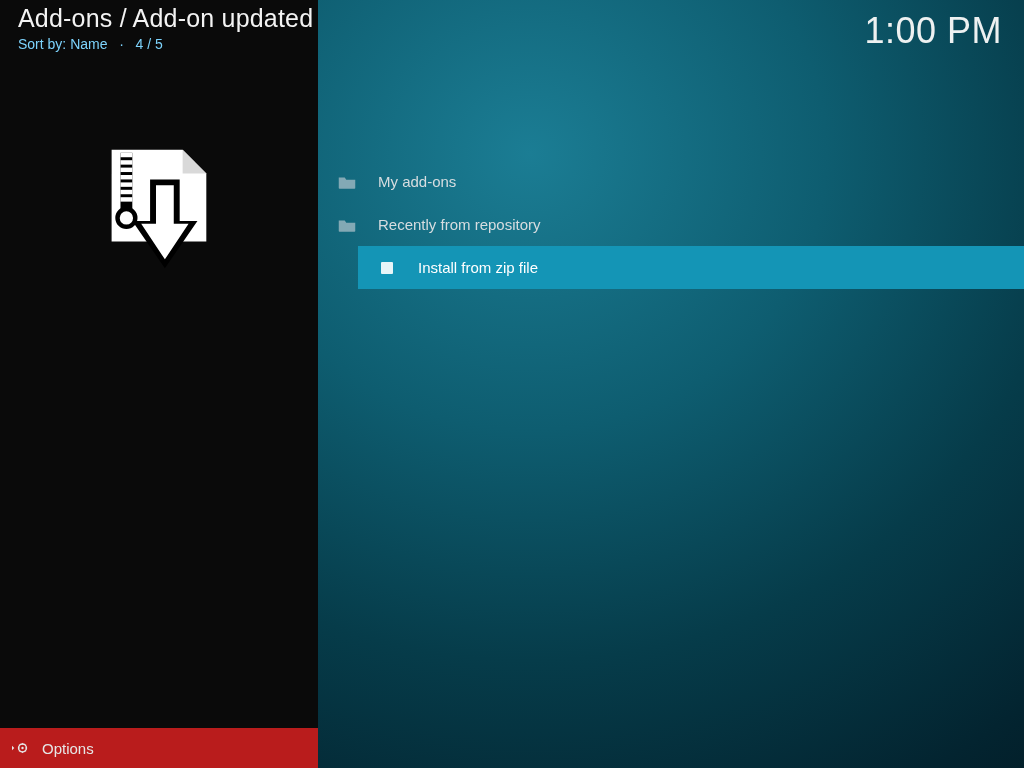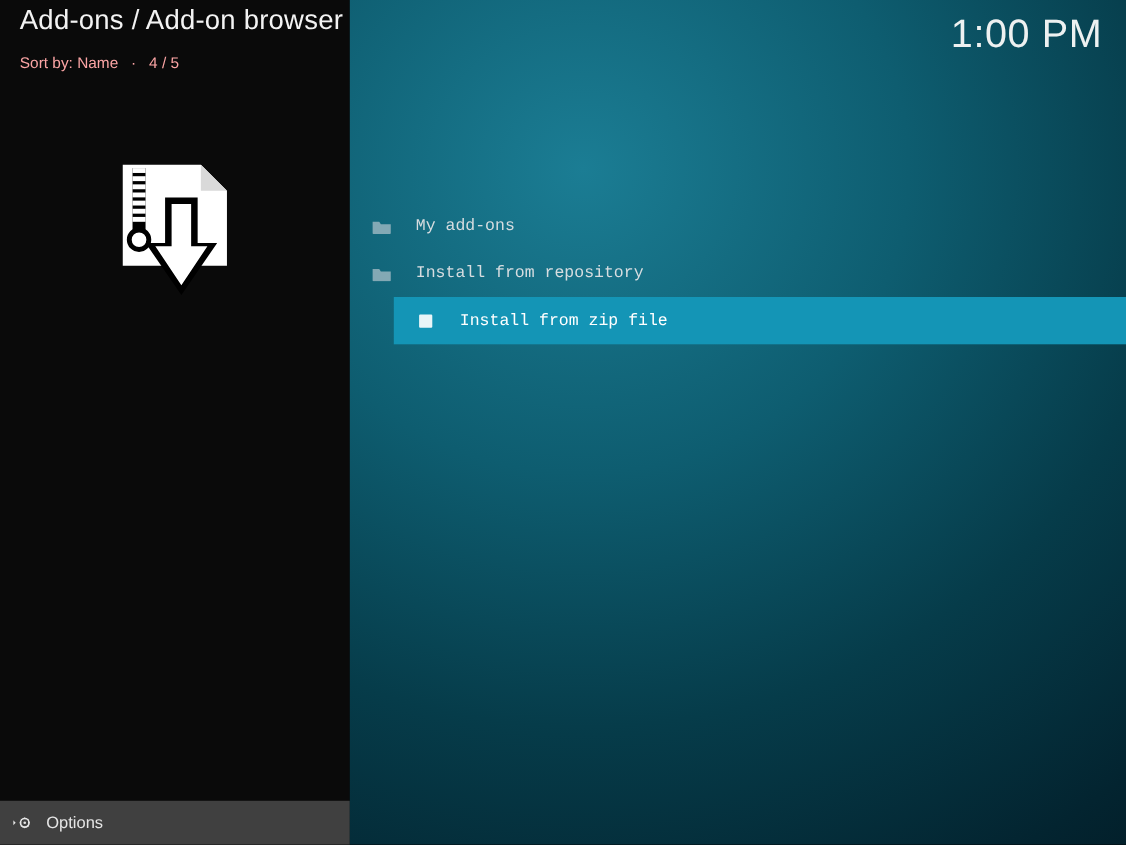--- a/index.html
+++ b/index.html
@@ -34,22 +34,22 @@
     left: 18px;
   }
   .breadcrumb {
     font-size: 25px;
     font-weight: 300;
     color: #f3f3f3;
     letter-spacing: 0.2px;
   }
   .sortline {
     font-size: 14px;
-    color: #fca5a5;
-    margin-top: 16px;
+    color: #7dd3fc;
+    margin-top: 3px;
     font-weight: 300;
   }
   
   .clock {
     position: absolute;
     top: 10px;
     right: 22px;
     font-size: 36px;
     font-weight: 300;
     color: #eef1f1;
@@ -59,24 +59,23 @@
   .sidebar-icon {
     position: absolute;
     top: 138px;
     left: 82px;
     width: 148px;
     height: 148px;
   }
   
   .list {
     position: absolute;
-    top: 184px;
+    top: 160px;
     left: 0;
     right: 0;
-    font-family: Liberation Mono, monospace;
   }
   .list-item {
     display: flex;
     align-items: center;
     height: 43px;
     padding-left: 20px;
     gap: 22px;
     font-size: 15px;
     font-weight: 300;
     color: #d7dde0;
@@ -96,21 +95,21 @@
   .options-bar {
     position: absolute;
     left: 0;
     bottom: 0;
     height: 40px;
     width: 318px;
     display: flex;
     align-items: center;
     padding-left: 12px;
     gap: 12px;
-    background: #404040;
+    background: #b91c1c;
     color: #e6e6e6;
     font-size: 15px;
     font-weight: 300;
   }
   .options-icon { width: 18px; height: 14px; }
   
   .folder-fill { fill: #a9bfc8; }
   
   .sq-icon {
     width: 12px;
@@ -121,21 +120,21 @@
     border-radius: 1px;
   }
   .icon-slot { width:18px; display:flex; justify-content:center; }
 </style>
 </head>
 <body>
 
 <div class="root">
   <div class="sidebar">
     <div class="header">
-      <div class="breadcrumb">Add-ons / Add-on browser</div>
+      <div class="breadcrumb">Add-ons / Add-on updated</div>
       <div class="sortline">
         <span>Sort by: Name</span>
         <span>&nbsp;&nbsp;·&nbsp;&nbsp;</span>
         <span>4 / 5</span>
       </div>
     </div>
 
     <div class="sidebar-icon">
       <svg viewBox="0 0 100 100" width="148" height="148">
 
@@ -185,21 +184,21 @@
         <span>My add-ons</span>
       </div>
 
 
       <div class="list-item">
         <span class="icon-slot">
           <svg class="folder-icon" viewBox="0 0 24 18">
               <path class="folder-fill" d="M1 3 h8 l2 3 h12 v11 a1 1 0 0 1 -1 1 h-20 a1 1 0 0 1 -1 -1 z"></path>
             </svg>
         </span>
-        <span>Install from repository</span>
+        <span>Recently from repository</span>
       </div>
 
       <div class="list-item selected">
         <span class="icon-slot">
           <span class="sq-icon"></span>
         </span>
         <span>Install from zip file</span>
       </div>
 
 

